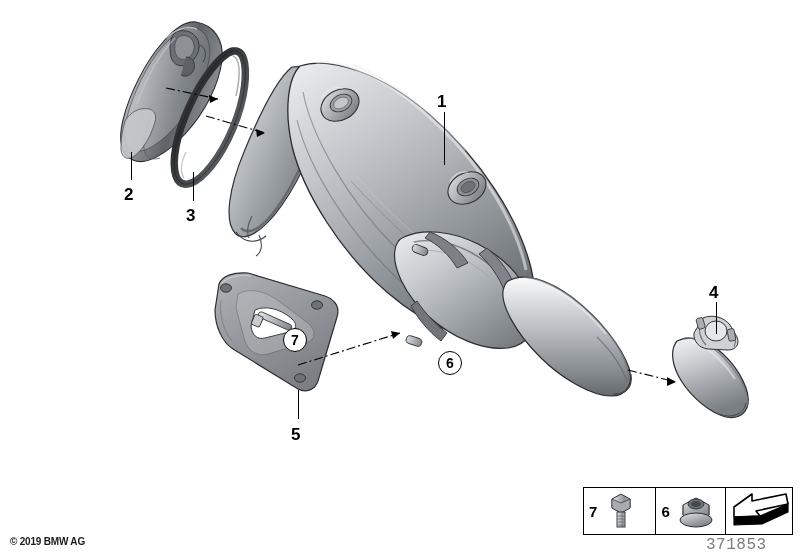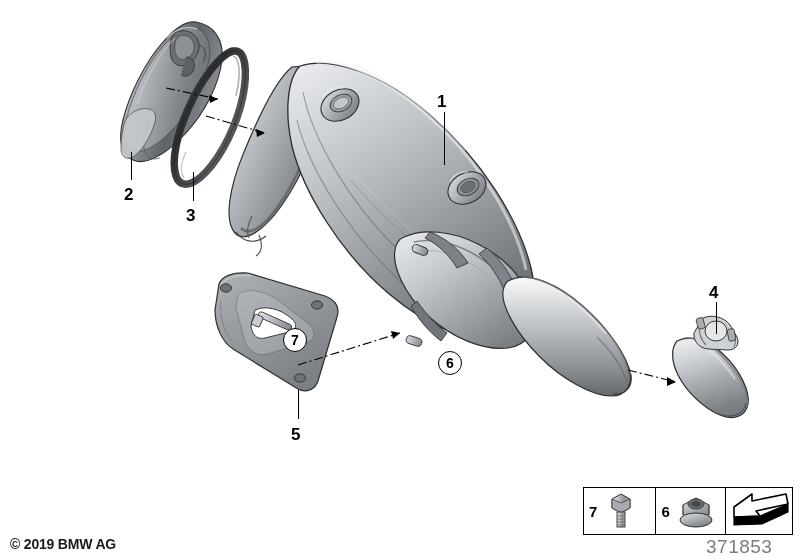--- a/index.html
+++ b/index.html
@@ -43,21 +43,21 @@
     align-items: center;
     justify-content: center;
     box-sizing: border-box;
   }
   #copyright {
     position: absolute;
     left: 10px;
     top: 536px;
     font-family: "Liberation Sans", sans-serif;
     font-weight: bold;
-    font-size: 14px;
+    font-size: 10px;
     color: #1a1a1a;
     letter-spacing: -0.2px;
   }
   #legend {
     position: absolute;
     left: 583px;
     top: 487px;
     width: 210px;
     height: 48px;
     display: flex;
@@ -79,22 +79,22 @@
     font-weight: bold;
     font-size: 15px;
     color: #000;
     margin-left: 5px;
     margin-right: 2px;
   }
   #partnumber {
     position: absolute;
     left: 706px;
     top: 536px;
-    font-family: Liberation Sans, sans-serif;
-    font-size: 19px;
+    font-family: Liberation Mono, monospace;
+    font-size: 16px;
     color: #7d7d7d;
     letter-spacing: 0.5px;
   }
   svg { display: block; }
   .artwork {
     position: absolute;
     left: 0; top: 0;
   }
 </style>
 </head>

